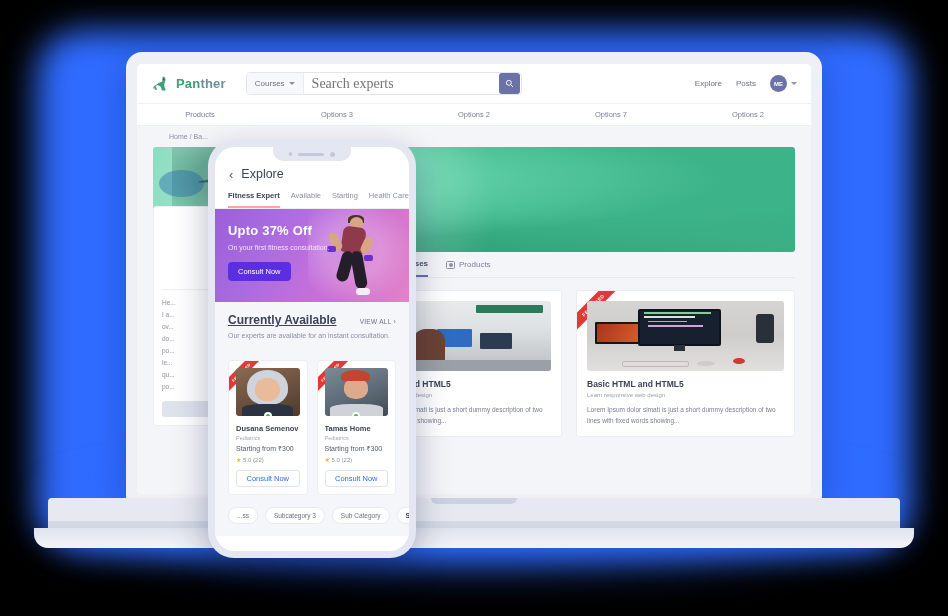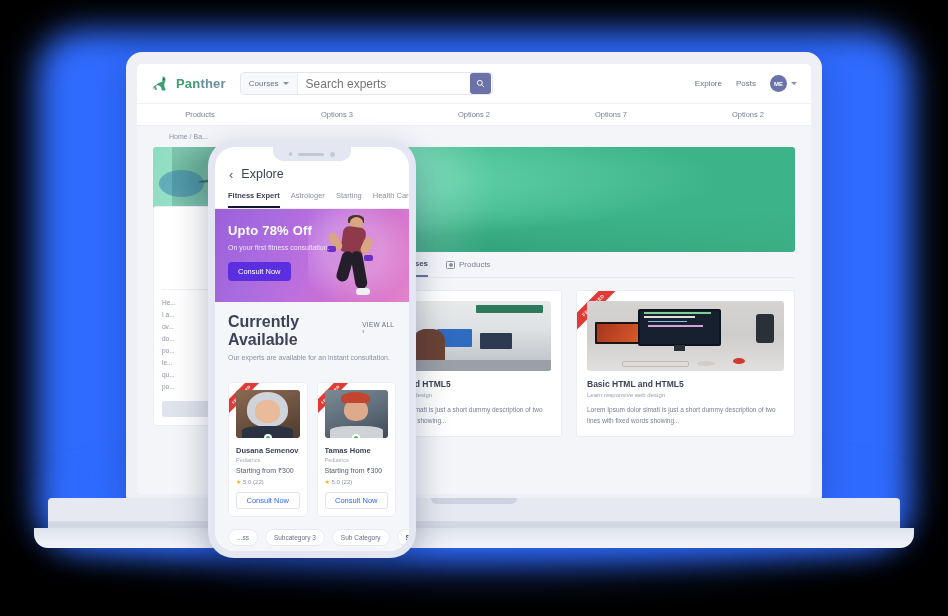--- a/index.html
+++ b/index.html
@@ -40,41 +40,41 @@
     content:""; position:absolute; left:50%; top:0; transform:translateX(-50%);
     width:86px; height:6px; background:#ccd2e0; border-radius:0 0 8px 8px;
   }
   .base-lip{
     position:absolute; left:-92px; top:476px; width:880px; height:20px;
     background:linear-gradient(#dfe3ec,#f2f4f9); border-radius:0 0 14px 14px;
   }
 
   
   .topbar{
-    height:40px; display:flex; align-items:center; gap:0;
+    height:40px; display:flex; align-items:center; gap:6px;
     padding:0 14px; border-bottom:1px solid #edeff4; background:#fff;
   }
   .logo{ display:flex; align-items:center; gap:5px; }
   .logo-mark{ width:20px; height:20px; }
   .logo-text{ font-size:13px; font-weight:bold; color:#6b8f9e; letter-spacing:.2px; }
   .logo-text .g{ color:#3f9e74; }
 
   .searchwrap{
     flex:0 0 240px; display:flex; align-items:center; height:23px;
     border:1px solid #e3e6ee; border-radius:4px; background:#fff; margin-left:14px;
   }
   .cat-select{
     display:flex; align-items:center; gap:4px; height:100%; padding:0 8px;
     background:#f7f8fb; border-right:1px solid #e9ebf2; border-radius:3px 0 0 3px;
     font-size:8px; color:#6b7186; white-space:nowrap;
   }
   .caret{ width:0;height:0;border-left:3px solid transparent;border-right:3px solid transparent;border-top:3.5px solid #8b90a3; }
   .search-input{
-    flex:1; border:0; outline:0; font-size:12px; color:#9aa0b4; padding:0 8px;
-    background:transparent; font-family:Liberation Sans, sans-serif;
+    flex:1; border:0; outline:0; font-size:14px; color:#9aa0b4; padding:0 8px;
+    background:transparent; font-family:Liberation Serif, serif;
   }
   .search-btn{
     width:21px; height:21px; margin:0 1px; background:#6b72a8; border-radius:3px;
     display:flex; align-items:center; justify-content:center; border:0; cursor:pointer;
   }
   .top-right{ margin-left:auto; display:flex; align-items:center; gap:14px; }
   .top-link{ font-size:8px; color:#6b7186; }
   .avatar{
     width:17px;height:17px;border-radius:50%;background:#6b72a8;color:#fff;
     font-size:6px;font-weight:bold;display:flex;align-items:center;justify-content:center;
@@ -203,21 +203,21 @@
   .notch .dot{ width:3.5px;height:3.5px;border-radius:50%;background:#c3c8d8; }
   .notch .bar{ width:26px;height:3px;border-radius:2px;background:#c3c8d8; }
   .notch .dot2{ width:5px;height:5px;border-radius:50%;background:#c3c8d8; }
 
   .p-head{ display:flex; align-items:center; gap:8px; padding:20px 14px 10px; }
   .p-back{ font-size:13px; color:#555b70; line-height:1; }
   .p-title{ font-size:12.5px; color:#3d4357; }
 
   .p-tabs{ display:flex; gap:11px; padding:0 13px; border-bottom:1px solid #eceef4; }
   .p-tab{ font-size:7.5px; color:#8b90a3; padding-bottom:6px; white-space:nowrap; }
-  .p-tab.active{ color:#3d4357; border-bottom:2px solid #0f172a; font-weight:bold; }
+  .p-tab.active{ color:#3d4357; border-bottom:2px solid #fca5a5; font-weight:bold; }
 
   .promo{
     height:93px; position:relative; overflow:hidden;
     background:linear-gradient(115deg,#9b5fd8 0%, #a96ce0 28%, #c06fdc 52%, #d070cf 72%, #e383c9 100%);
   }
   .promo .blob{ position:absolute; right:-6%; top:-12%; width:58%; height:124%;
     background:radial-gradient(ellipse at 40% 45%, rgba(255,255,255,.22) 0 30%, rgba(255,255,255,0) 62%); }
   .promo-body{ position:absolute; left:13px; top:14px; width:58%; }
   .promo-h{ font-size:13px; color:#fff; font-weight:bold; letter-spacing:.2px; }
   .promo-p{ font-size:7px; color:#f1e4fb; line-height:1.5; margin-top:5px; }
@@ -233,21 +233,21 @@
   .runner .leg1{ position:absolute; left:30%; top:42%; width:16%; height:36%; background:#241e2a; border-radius:6px; transform:rotate(16deg); }
   .runner .leg2{ position:absolute; left:48%; top:42%; width:15%; height:44%; background:#241e2a; border-radius:6px; transform:rotate(-10deg); }
   .runner .arm1{ position:absolute; left:20%; top:20%; width:12%; height:22%; background:#d8a684; border-radius:5px; transform:rotate(-28deg); }
   .runner .arm2{ position:absolute; left:60%; top:26%; width:11%; height:20%; background:#d8a684; border-radius:5px; transform:rotate(24deg); }
   .runner .db1{ position:absolute; left:14%; top:36%; width:12%; height:7%; background:#6b2fc9; border-radius:2px; }
   .runner .db2{ position:absolute; left:62%; top:46%; width:12%; height:7%; background:#6b2fc9; border-radius:2px; }
   .runner .shoe{ position:absolute; left:52%; top:84%; width:18%; height:8%; background:#f0f0f4; border-radius:4px; }
 
   .sec{ background:#f5f6fa; padding:11px 13px 9px; }
   .sec-row{ display:flex; align-items:baseline; justify-content:space-between; }
-  .sec-t{ font-size:16px; color:#3d4357; font-weight:bold; }
+  .sec-t{ font-size:12px; color:#3d4357; font-weight:bold;text-decoration:underline; }
   .sec-all{ font-size:6.5px; color:#6b7186; letter-spacing:.3px; }
   .sec-p{ font-size:7px; color:#8b90a3; margin-top:4px; line-height:1.5; }
 
   .experts{ display:flex; gap:9px; padding:9px 13px 0; background:#f5f6fa; }
   .ex{
     flex:1; background:#fff; border:1px solid #eceef4; border-radius:4px; padding:7px;
     position:relative; overflow:hidden;
   }
   .ex-rib{
     position:absolute; left:-19px; top:6px; width:62px; height:10px; background:#e03a36;
@@ -445,41 +445,41 @@
         <span class="dot2"></span>
       </div>
 
       <div class="p-head">
         <span class="p-back">‹</span>
         <span class="p-title">Explore</span>
       </div>
 
       <div class="p-tabs">
         <div class="p-tab active">Fitness Expert</div>
-        <div class="p-tab">Astrologer</div>
+        <div class="p-tab">Available</div>
         <div class="p-tab">Starting</div>
         <div class="p-tab">Health Care</div>
       </div>
 
       <div class="promo">
         <div class="blob"></div>
         <div class="runner">
           <div class="hair"></div>
           <div class="head"></div>
           <div class="torso"></div>
           <div class="arm1"></div>
           <div class="arm2"></div>
           <div class="db1"></div>
           <div class="db2"></div>
           <div class="leg1"></div>
           <div class="leg2"></div>
           <div class="shoe"></div>
         </div>
         <div class="promo-body">
-          <div class="promo-h">Upto 78% Off</div>
+          <div class="promo-h">Upto 37% Off</div>
           <div class="promo-p">On your first fitness consultation.</div>
           <button class="promo-btn">Consult Now</button>
         </div>
       </div>
 
       <div class="sec">
         <div class="sec-row">
           <span class="sec-t">Currently Available</span>
           <span class="sec-all"><span>VIEW ALL</span> <span>›</span></span>
         </div>

